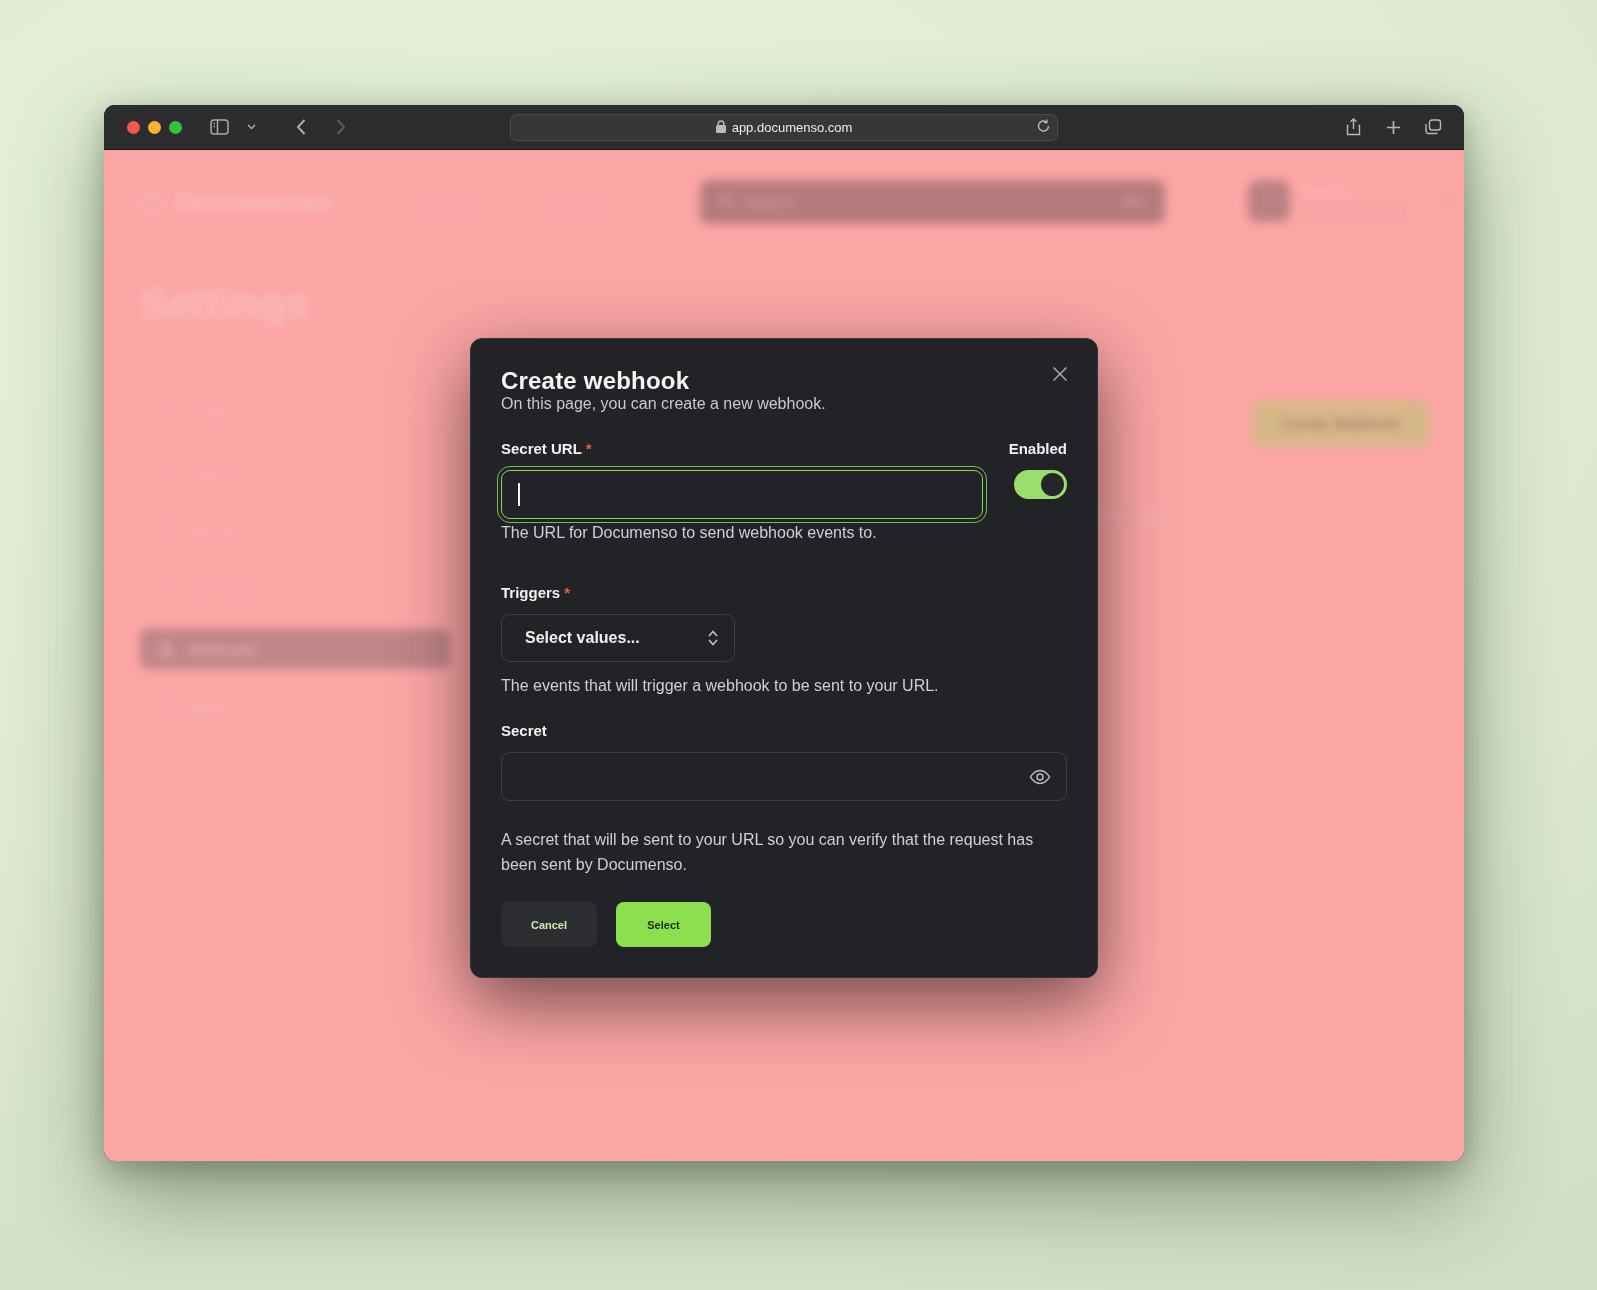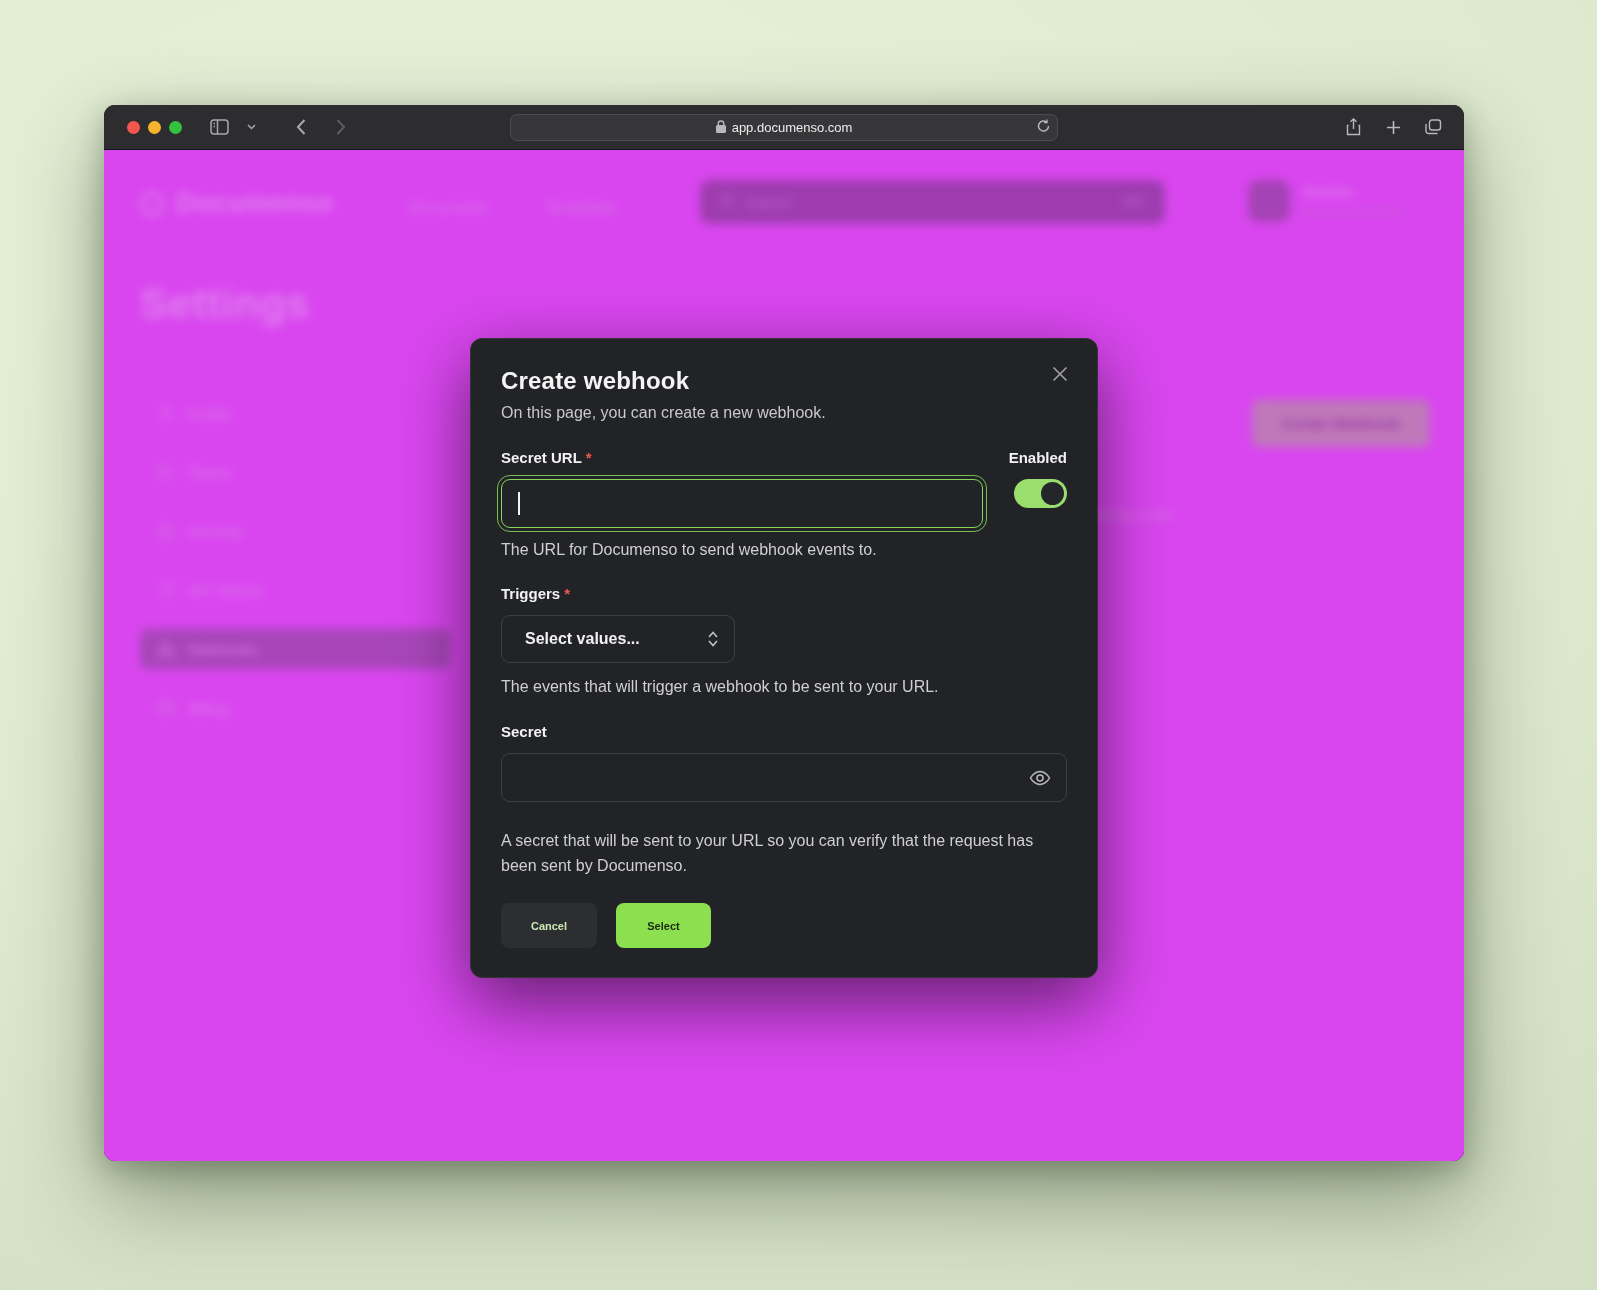--- a/index.html
+++ b/index.html
@@ -32,21 +32,21 @@
     position:absolute; left:406px; width:548px; top:9px; height:27px;
     background:#37373a; border:1px solid #4c4c4f; border-radius:7px;
     display:flex; align-items:center; justify-content:center; gap:6px;
     color:#ececec; font-size:13px;
   }
   .urlbar .reload { position:absolute; right:7px; color:#bdbdc0; }
   .lock { color:#b9b9bc; }
   .chrome-right { position:absolute; right:16px; display:flex; gap:10px; align-items:center; color:#b9b9bc; }
 
   
-  .page { position:relative; height:1011px; background:#d946ef; overflow:hidden; }
+  .page { position:relative; height:1011px; background:#fca5a5; overflow:hidden; }
   .bg-content { position:absolute; inset:0; filter:blur(5px); opacity:.33; }
 
   .app-header { position:absolute; left:0; top:22px; width:100%; height:62px; }
   .brand { position:absolute; left:36px; top:16px; display:flex; align-items:center; gap:12px; color:#f2f2f2; }
   .brand-ring { width:24px; height:24px; border:3px solid #e8e8e8; border-radius:50%; }
   .brand-name { font-size:27px; font-weight:bold; letter-spacing:.3px; }
   .nav-item { position:absolute; top:27px; font-size:16px; color:#d9d9d9; }
   .nav-documents { left:304px; } .nav-templates { left:441px; }
   .searchbox {
     position:absolute; left:596px; top:8px; width:465px; height:44px;
@@ -76,21 +76,21 @@
 
   
   .modal {
     position:absolute; left:366px; top:188px; width:628px; height:640px;
     background:#222327; border:1px solid #34353a; border-radius:12px;
     box-shadow:0 24px 70px rgba(0,0,0,.55);
     padding:28px 30px; color:#f4f4f4;
   }
   .modal-title { font-size:24px; font-weight:bold; letter-spacing:.2px; }
   .modal-close { position:absolute; top:22px; right:24px; width:26px; height:26px; color:#a4a4a6; display:flex; align-items:center; justify-content:center; cursor:default; }
-  .modal-desc { margin-top:9px; font-size:16px; color:#c9c9cb; }
+  .modal-desc { font-size:16px; color:#c9c9cb; }
 
   .field-label { font-size:15px; font-weight:bold; color:#f2f2f2; }
   .req { color:#ee5950; font-weight:bold; }
   .helper { font-size:16px; color:#d0d0d2; }
 
   .row-labels { margin-top:27px; display:flex; justify-content:space-between; align-items:center; }
   .row-controls { margin-top:13px; display:flex; justify-content:space-between; align-items:flex-start; }
 
   .text-input {
     background:transparent; border:1px solid #3e3f42; border-radius:9px;
@@ -101,23 +101,23 @@
   .url-wrap .text-input {
     border-color:#86d65a;
     outline:1px solid rgba(134,214,90,.85); outline-offset:3px;
   }
   .caret { position:absolute; left:17px; top:13px; width:2px; height:23px; background:#f2f2f2; animation:blink 1.1s steps(1) infinite; }
   @keyframes blink { 50% { opacity:0; } }
 
   .toggle { width:53px; height:29px; border-radius:15px; background:#9ade6e; position:relative; }
   .toggle .knob { position:absolute; right:3px; top:3px; width:23px; height:23px; border-radius:50%; background:#24262a; }
 
-  .helper-url { margin-top:13px; }
-
-  .triggers-label { margin-top:26px; }
+  .helper-url { margin-top:5px; }
+
+  .triggers-label { margin-top:42px; }
   .select-box {
     margin-top:13px; width:234px; height:48px; border:1px solid #3e3f42; border-radius:9px;
     display:flex; align-items:center; justify-content:space-between; padding:0 15px 0 23px;
   }
   .select-value { font-size:16px; font-weight:bold; color:#f0f0f0; }
   .select-box svg { color:#c2c2c4; }
   .helper-triggers { margin-top:15px; }
 
   .secret-label { margin-top:27px; }
   .secret-wrap { position:relative; margin-top:13px; }

